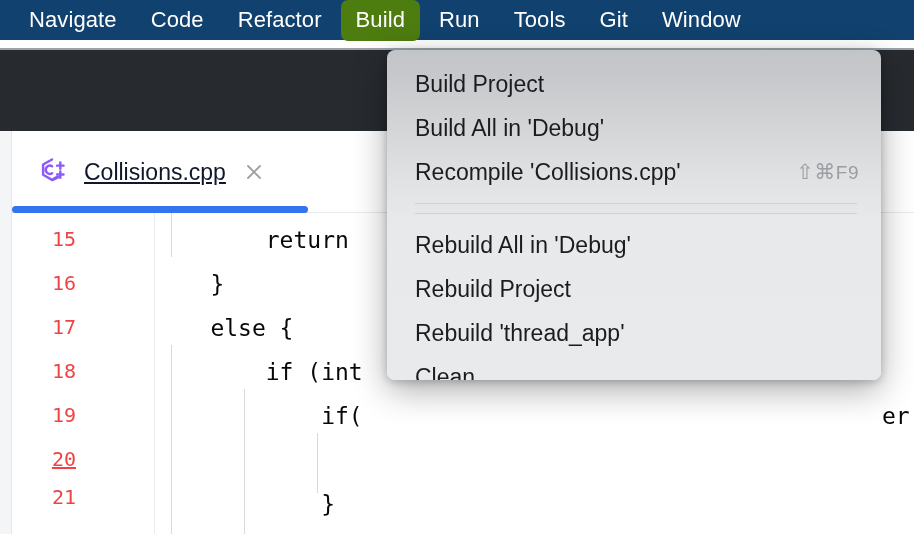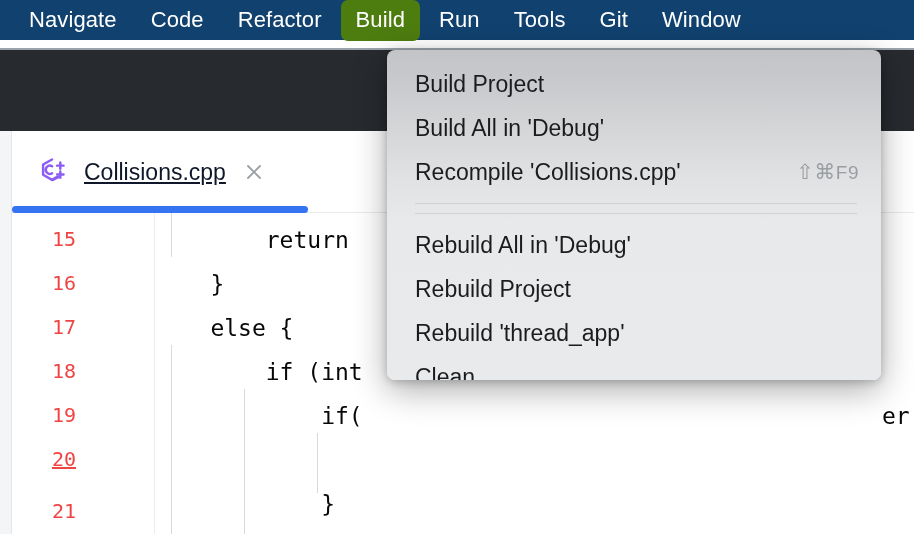--- a/index.html
+++ b/index.html
@@ -250,21 +250,21 @@
   <div id="tab-underline"></div>
 
   <div id="editor">
     <div id="gutter">
         <div class="lineno" style="top: 14px;">15</div>
         <div class="lineno" style="top: 58px;">16</div>
         <div class="lineno" style="top: 102px;">17</div>
         <div class="lineno" style="top: 146px;">18</div>
         <div class="lineno" style="top: 190px;">19</div>
         <div class="lineno" style="top: 234px; text-decoration: underline;">20</div>
-        <div class="lineno" style="top: 286px;">21</div>
+        <div class="lineno" style="top: 272px;">21</div>
       </div>
     <div id="code">
         <div class="codeline" style="top: 14px;">        return</div>
         <div class="codeline" style="top: 58px;">    }</div>
         <div class="codeline" style="top: 102px;">    else {</div>
         <div class="codeline" style="top: 146px;">        if (int</div>
         <div class="codeline" style="top: 190px;">            if(</div>
         <div class="codeline" style="top: 234px;"></div>
         <div class="codeline" style="top: 278px;">            }</div>
         <div class="indent-guide" style="left: 16px; top: 0px; height: 44px;"></div>

